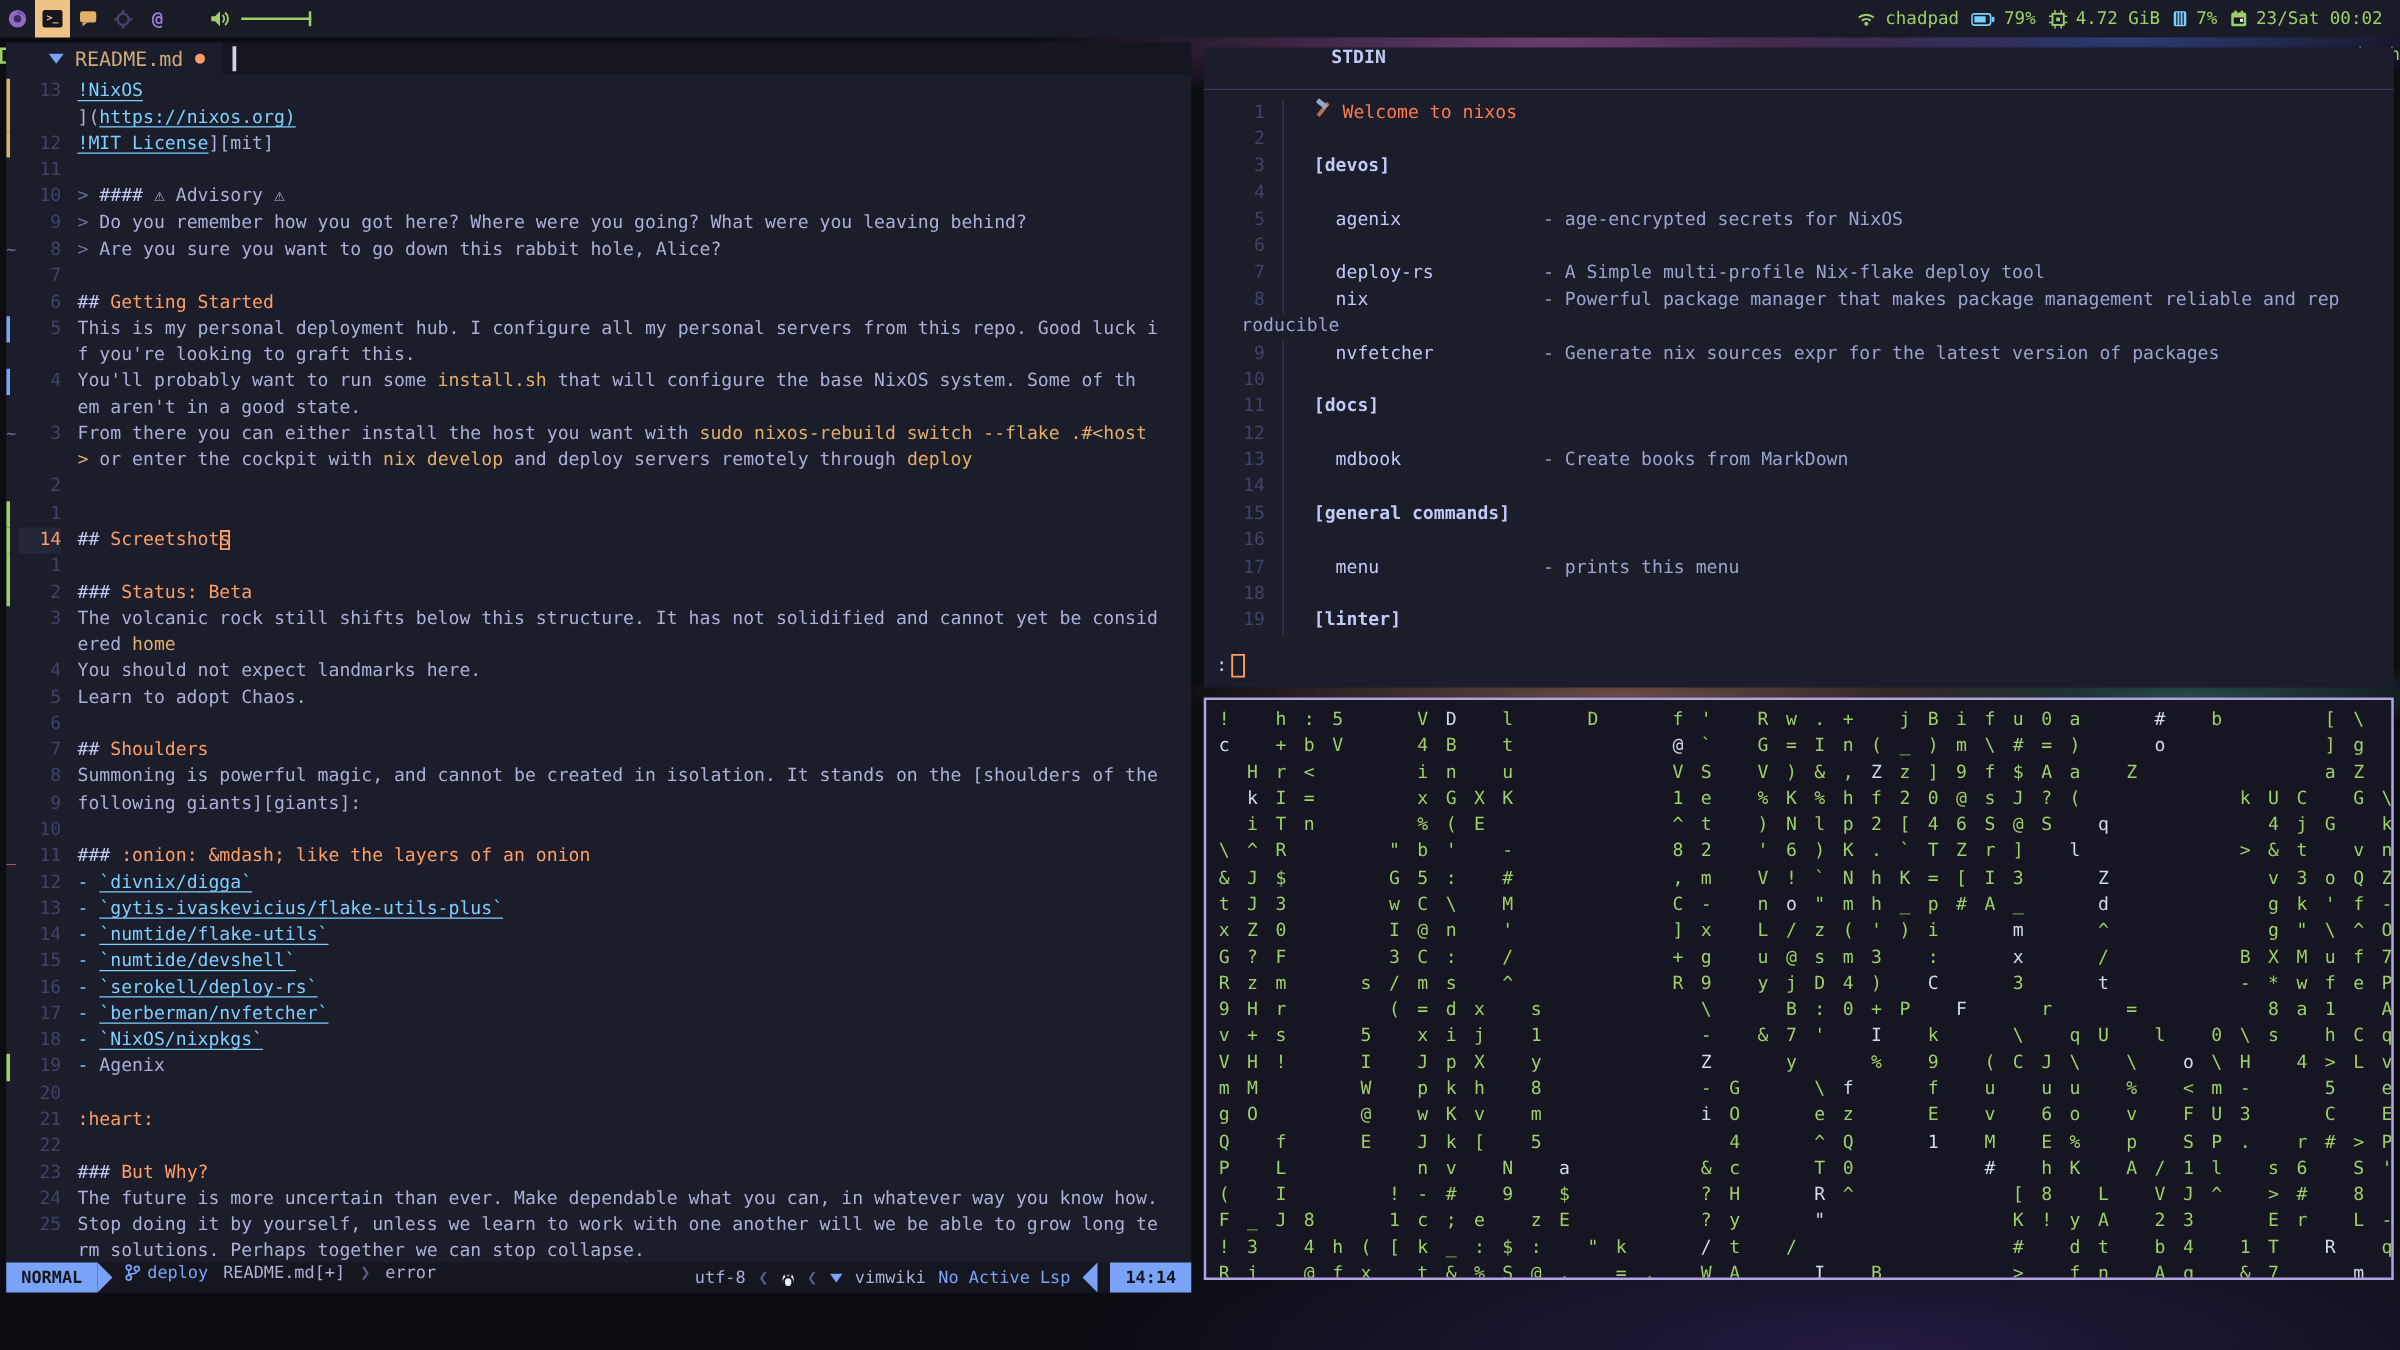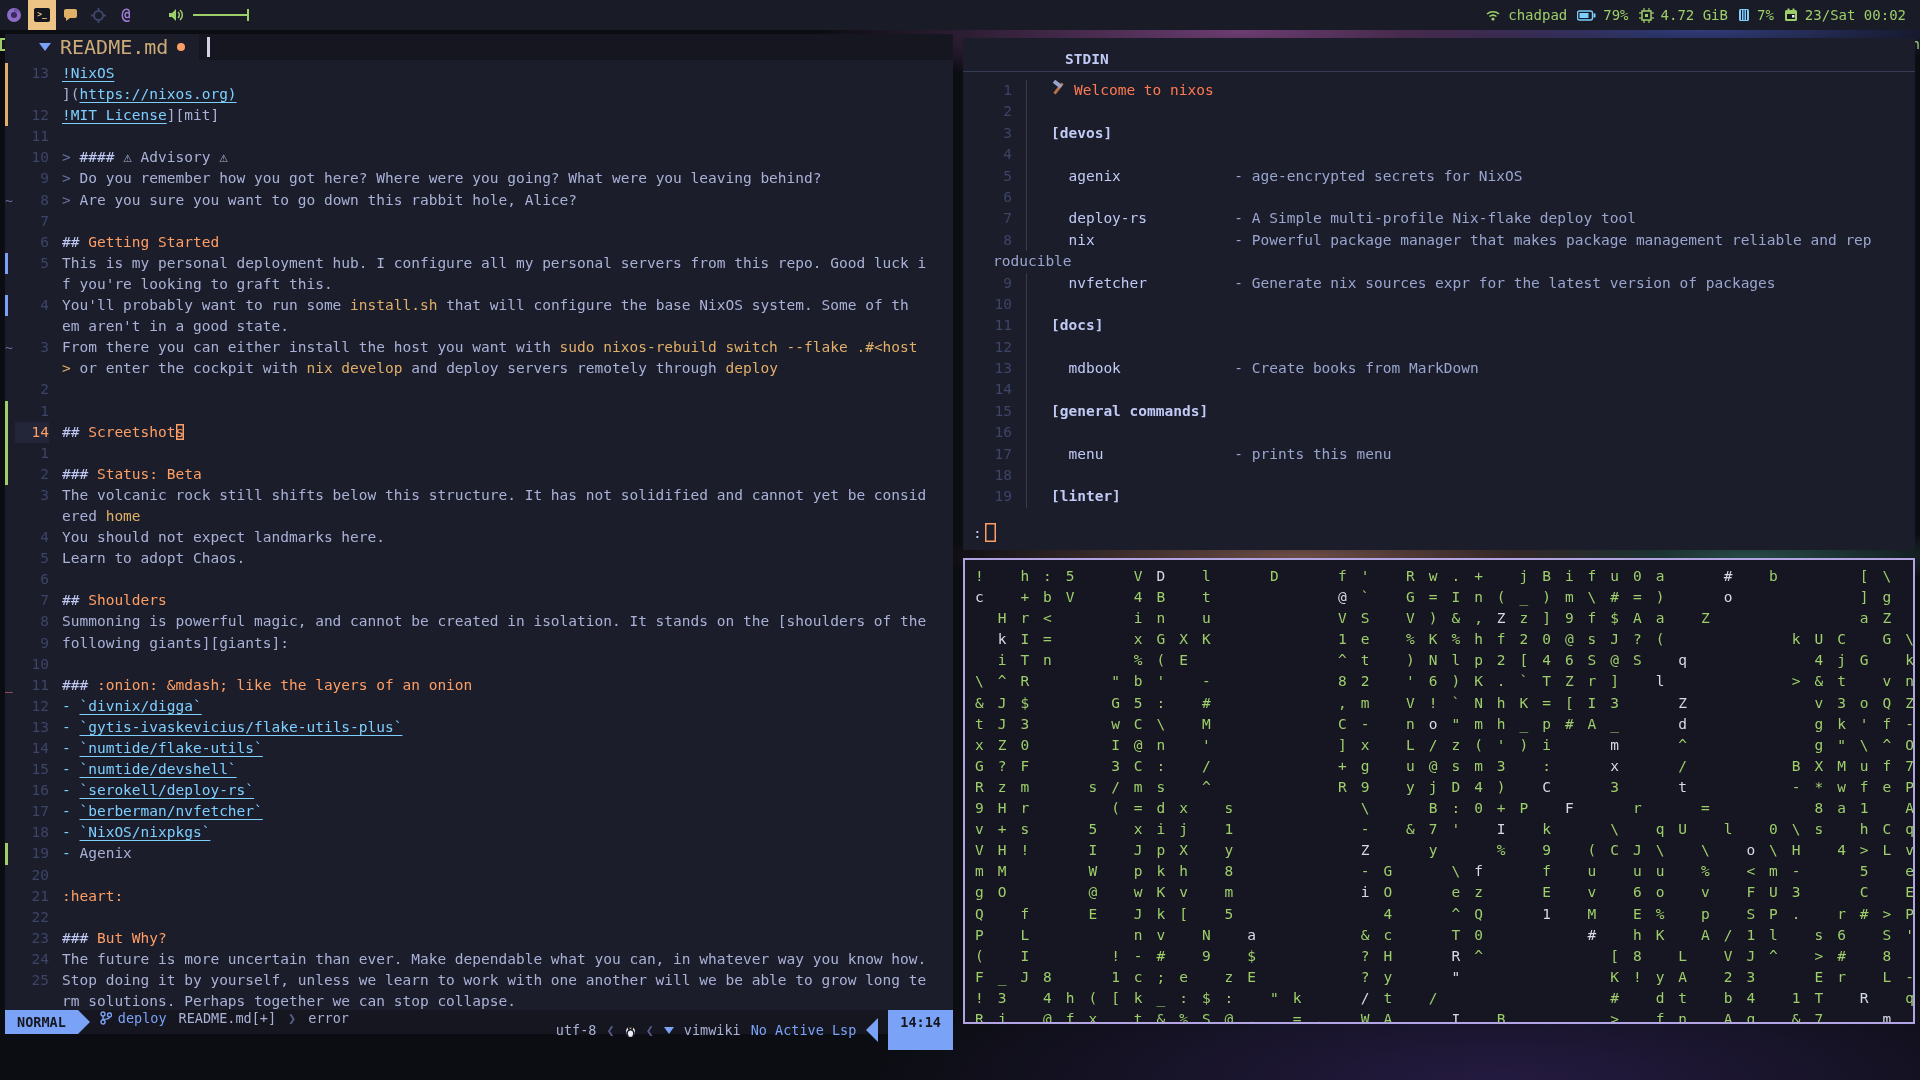--- a/index.html
+++ b/index.html
@@ -30,21 +30,21 @@
   .tb-center{ position:absolute; left:0; right:0; top:0; height:30px; display:flex; align-items:center; justify-content:space-between; gap:8px; pointer-events:none;margin-top:29px;}
   .bash-sq{ width:13px; height:13px; border:2px solid #9ece6a; background:#15161e;}
   .tb-right{ display:flex; align-items:center; gap:10px; padding-right:14px; }
   .tb-item{ display:flex; align-items:center; gap:7px; }
   
   .window{ position:absolute; background:#1b1d2b; }
   .editor{ left:5px; top:34px; width:948px; height:1000px; }
   
   .tabline{ height:26px; background:#15161f; display:flex; align-items:center; }
   .tab{ height:26px; background:#1b1d2b; display:flex; align-items:center; gap:9px; padding:0 14px 0 34px; }
-  .tab-name{ color:#cdab79; font-size:20px; }
+  .tab-name{ color:#cdab79; font-size:16px; }
   .mod-dot{ width:8px; height:8px; border-radius:50%; background:#ff9e64; }
   .tab-caret{ width:3px; height:20px; background:#cfd3e3; margin-left:8px;}
   .tri-down{ width:0; height:0; border-left:6px solid transparent; border-right:6px solid transparent; border-top:8px solid #7aa2f7; }
   .tri-down.small{ border-left-width:5px; border-right-width:5px; border-top-width:7px; }
   
   .elines{ position:absolute; top:27px; left:0; right:0; bottom:24px; overflow:hidden; padding-top:2px; font-size:14.5px; }
   .eline{ height:21.1px; line-height:21.1px; display:flex; white-space:pre; }
   .esign{ width:10px; flex:0 0 10px; display:flex; }
   .esign .bar{ width:3px; height:100%; }
   .esign .ch{ font-size:13px; }
@@ -57,24 +57,24 @@
   .sg-quote{ color:#6a739e; } .sg-bullet{ color:#7dcfff; }
   .sg-cur{ color:#ff9e64; box-shadow:inset 0 0 0 1.5px #ff9e64; }
   
   .statusline{ position:absolute; left:0; right:0; bottom:0; height:24px; background:#15161f;
      display:flex; align-items:flex-start; font-size:13.5px; color:#a9b1d6;}
   .mode{ background:#7aa2f7; color:#15161e; font-weight:bold; padding:0 12px; height:24px; line-height:24px;}
   .mode-arrow{ width:0; height:0; border-top:12px solid transparent; border-bottom:12px solid transparent; border-left:12px solid #7aa2f7; margin-right:10px;}
   .sl-blue{ color:#7aa2f7; } .sl-dim{ color:#565f89; } .sl-item{ margin-right:12px; display:flex; align-items:center; gap:6px;}
   .sl-right{ margin-left:auto; display:flex; align-items:center; gap:10px; }
   .time-arrow{ width:0; height:0; border-top:12px solid transparent; border-bottom:12px solid transparent; border-right:12px solid #7aa2f7;}
-  .time-seg{ background:#7aa2f7; color:#15161e; font-weight:bold; height:40px; line-height:24px; padding:0 12px;}
+  .time-seg{ background:#7aa2f7; color:#15161e; font-weight:bold; height:24px; line-height:24px; padding:0 12px;}
   
   .pager{ left:963px; top:38px; width:952px; height:512px; font-size:14.5px; }
-  .pheader{ height:34px; border-bottom:1px solid #363b54; display:flex; align-items:flex-end; padding:0 0 4px 102px; color:#c0caf5; font-weight:bold; }
+  .pheader{ height:34px; border-bottom:1px solid #363b54; display:flex; align-items:flex-start; padding:0 0 4px 102px; color:#c0caf5; font-weight:bold; }
   .plines{ padding-top:8px; }
   .pline{ height:21.4px; line-height:21.4px; display:flex; white-space:pre; }
   .pnum{ width:64px; flex:0 0 64px; text-align:right; color:#3d4466; border-right:1px solid #363b54; padding-right:14px; }
   .ptext{ padding-left:24px; }
   .pline.wrap .ptext{ padding-left:30px; }
   .sg-phead{ color:#ff7a50; } .sg-sect{ color:#c0caf5; font-weight:bold; }
   .sg-name{ color:#c0caf5; display:inline-block; width:21ch; }
   .sg-desc{ color:#9aa5ce; }
   .pprompt{ position:absolute; left:10px; bottom:8px; color:#c0caf5; display:flex; align-items:center;}
   .pcursor{ width:11px; height:19px; box-shadow:inset 0 0 0 1.5px #ff9e64; margin-left:3px;}

